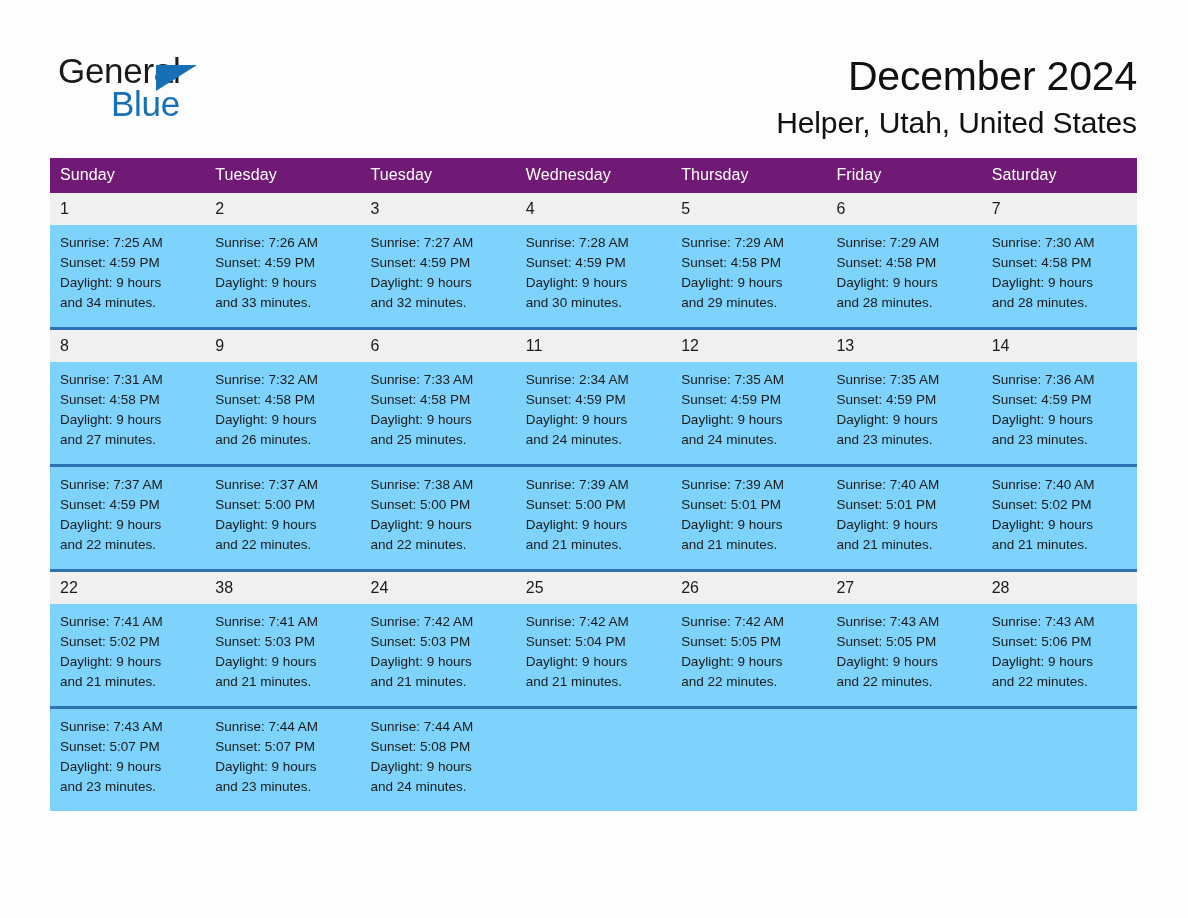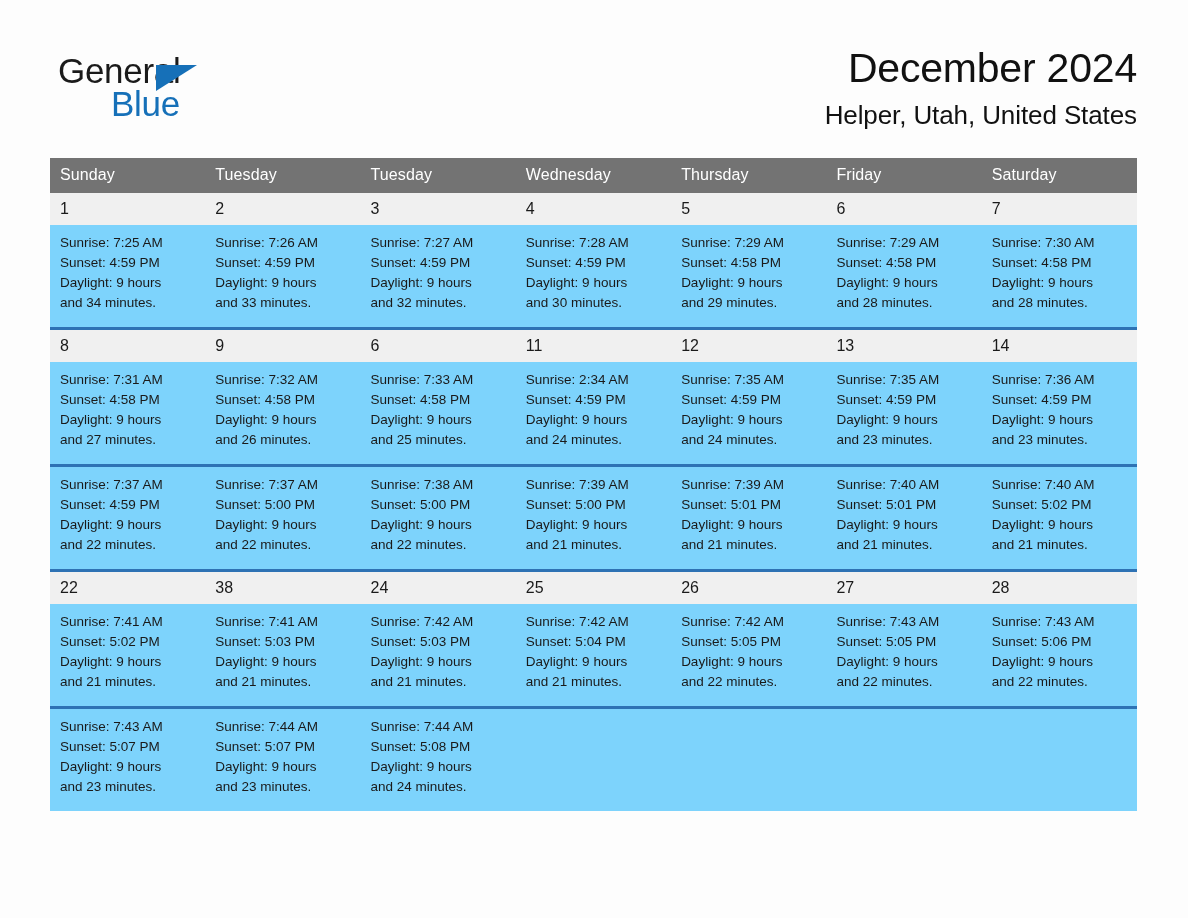--- a/index.html
+++ b/index.html
@@ -59,53 +59,53 @@
     left: 53px;
     top: 33px;
     font-size: 35px;
     line-height: 38px;
     color: #1670b8;
     letter-spacing: -0.3px;
   }
   .title-block {
     position: absolute;
     right: 0;
-    top: 0;
+    top: 8px;
     text-align: right;
   }
   .month-title {
     font-size: 41px;
     line-height: 52px;
     color: #111111;
     font-weight: normal;
     margin: 0;
     letter-spacing: -0.2px;
   }
   .location {
-    font-size: 26px;
+    font-size: 30px;
     line-height: 34px;
     color: #111111;
     margin: 4px 0 12px 0;
     font-weight: normal;
     letter-spacing: -0.1px;
   }
 
   
   .calendar {
     position: absolute;
     left: 50px;
     top: 158px;
     width: 1087px;
     border-collapse: collapse;
     table-layout: fixed;
   }
   .calendar col { width: 155.28px; }
 
   .calendar thead th {
-    background: #737373;
+    background: #701a75;
     color: #ffffff;
     font-size: 16px;
     font-weight: normal;
     text-align: left;
     padding: 8px 0 9px 10px;
     height: 16px;
     letter-spacing: 0.1px;
   }
 
   .week-sep td {

